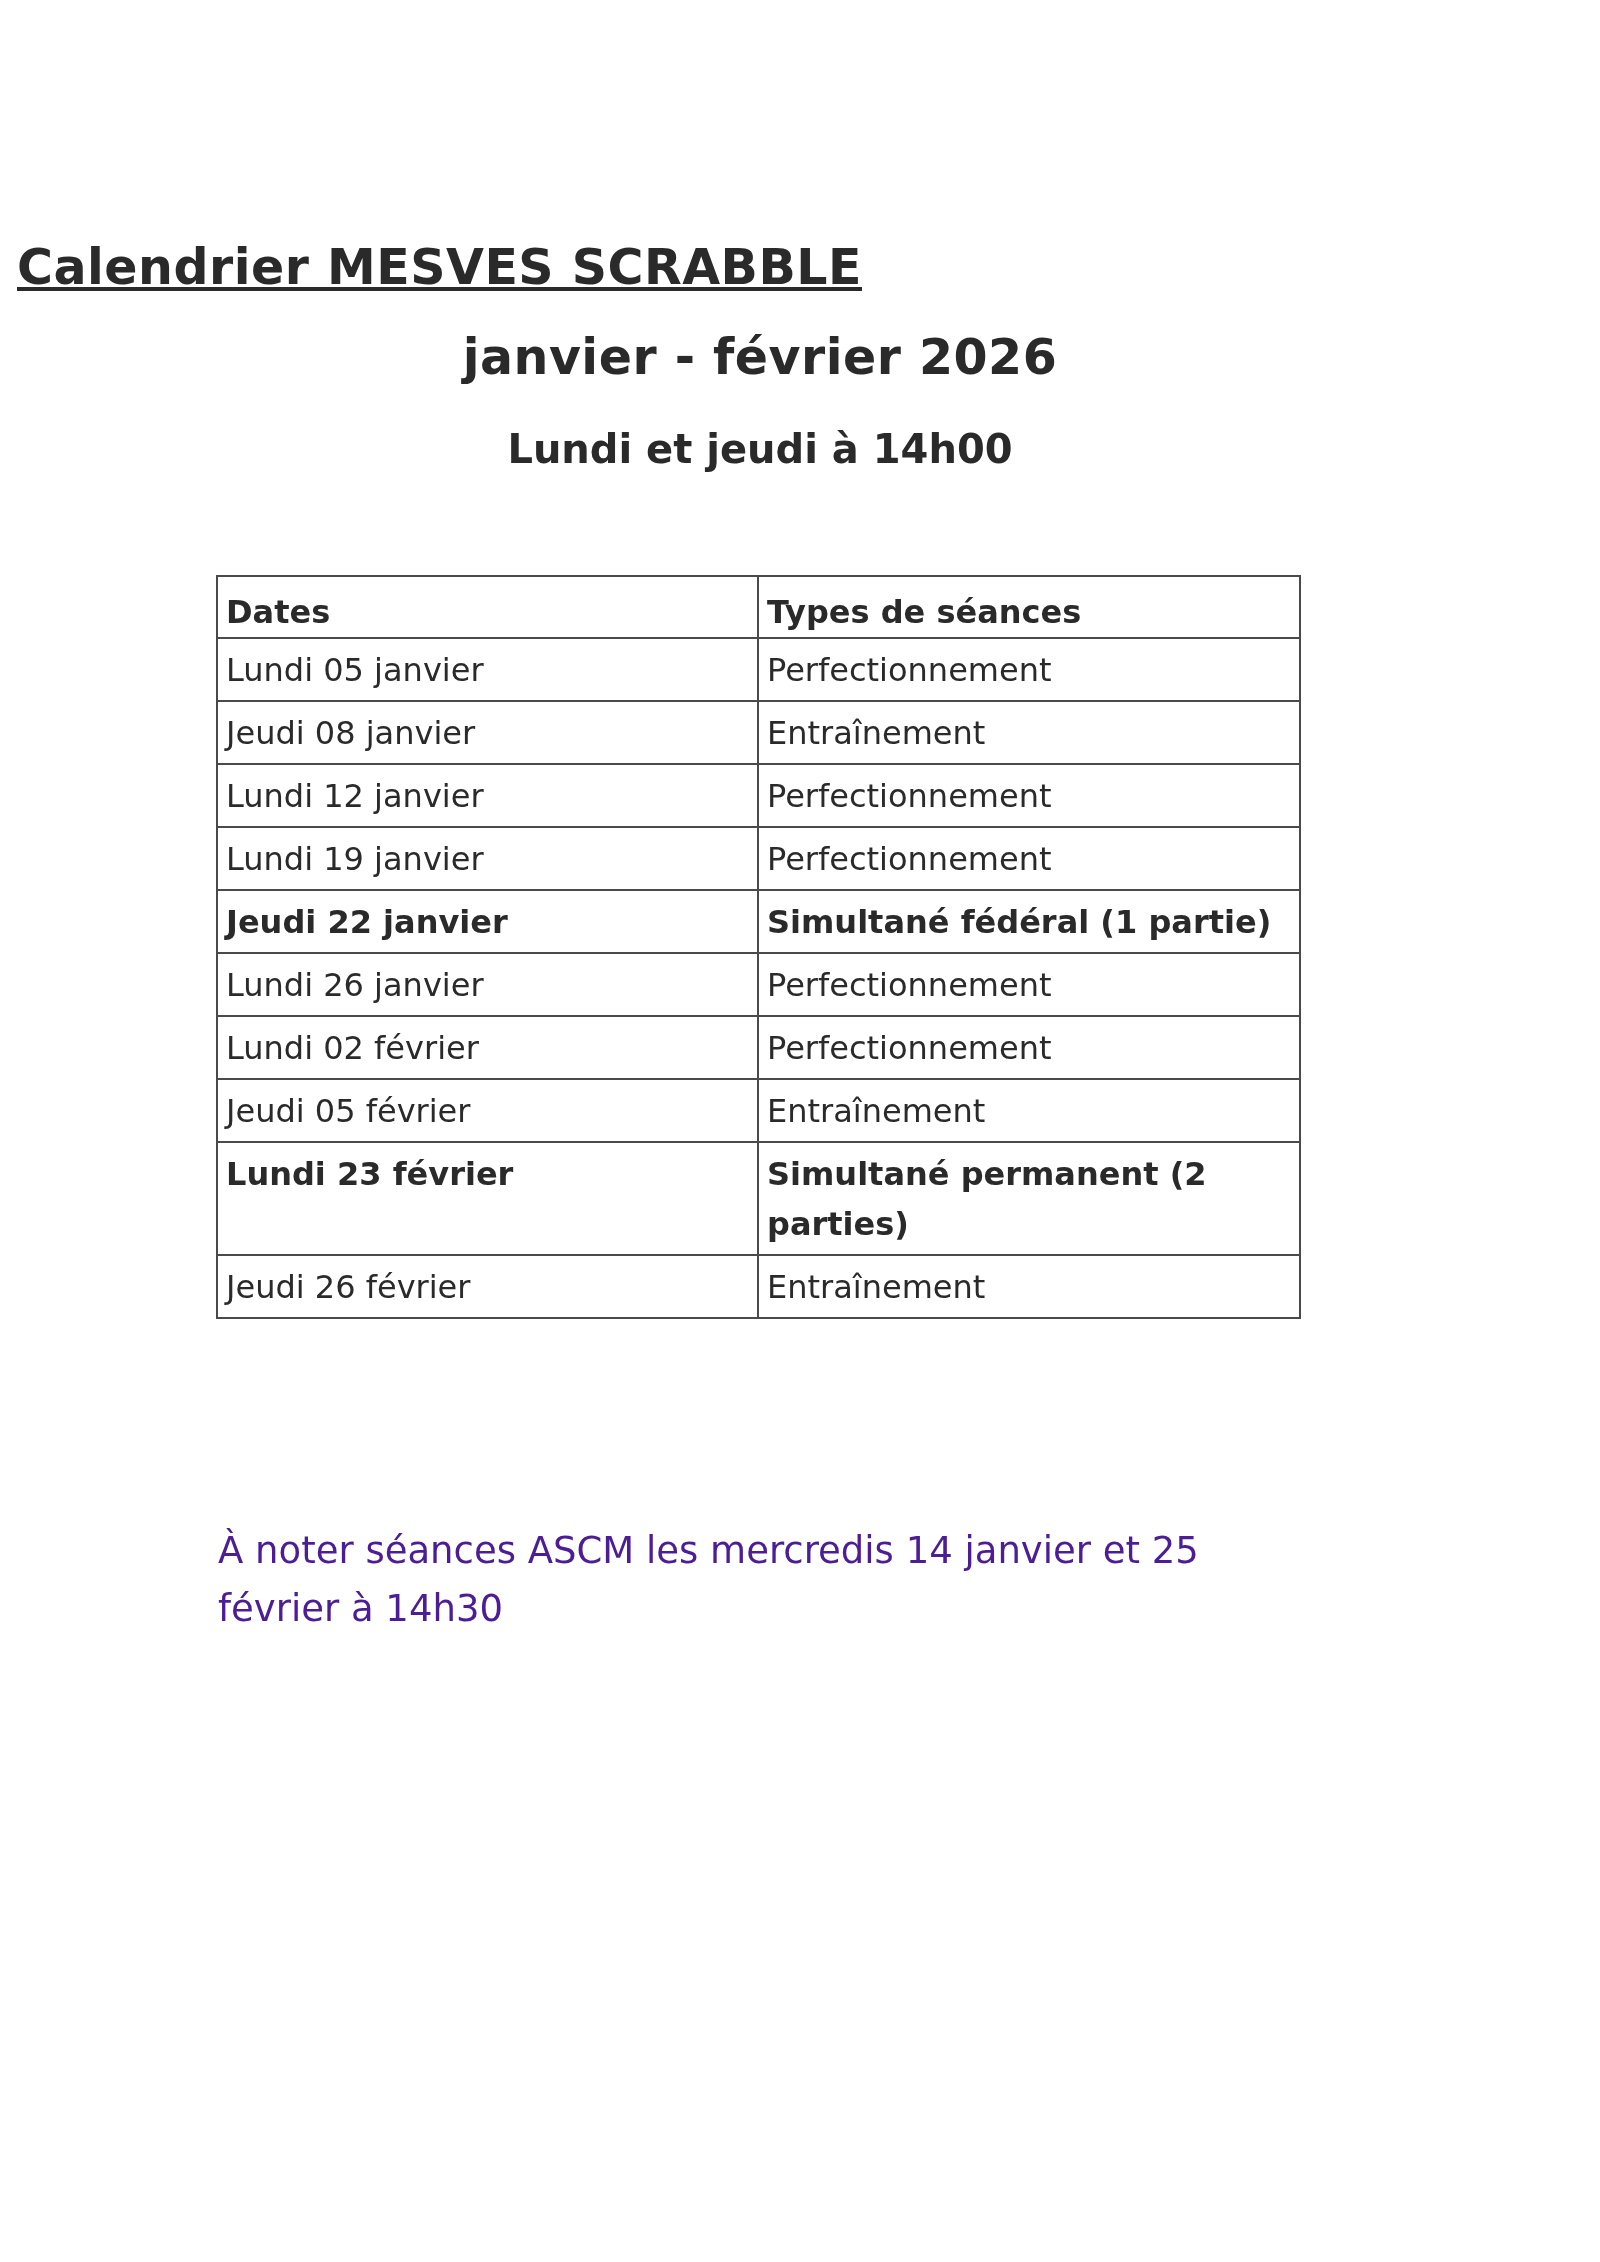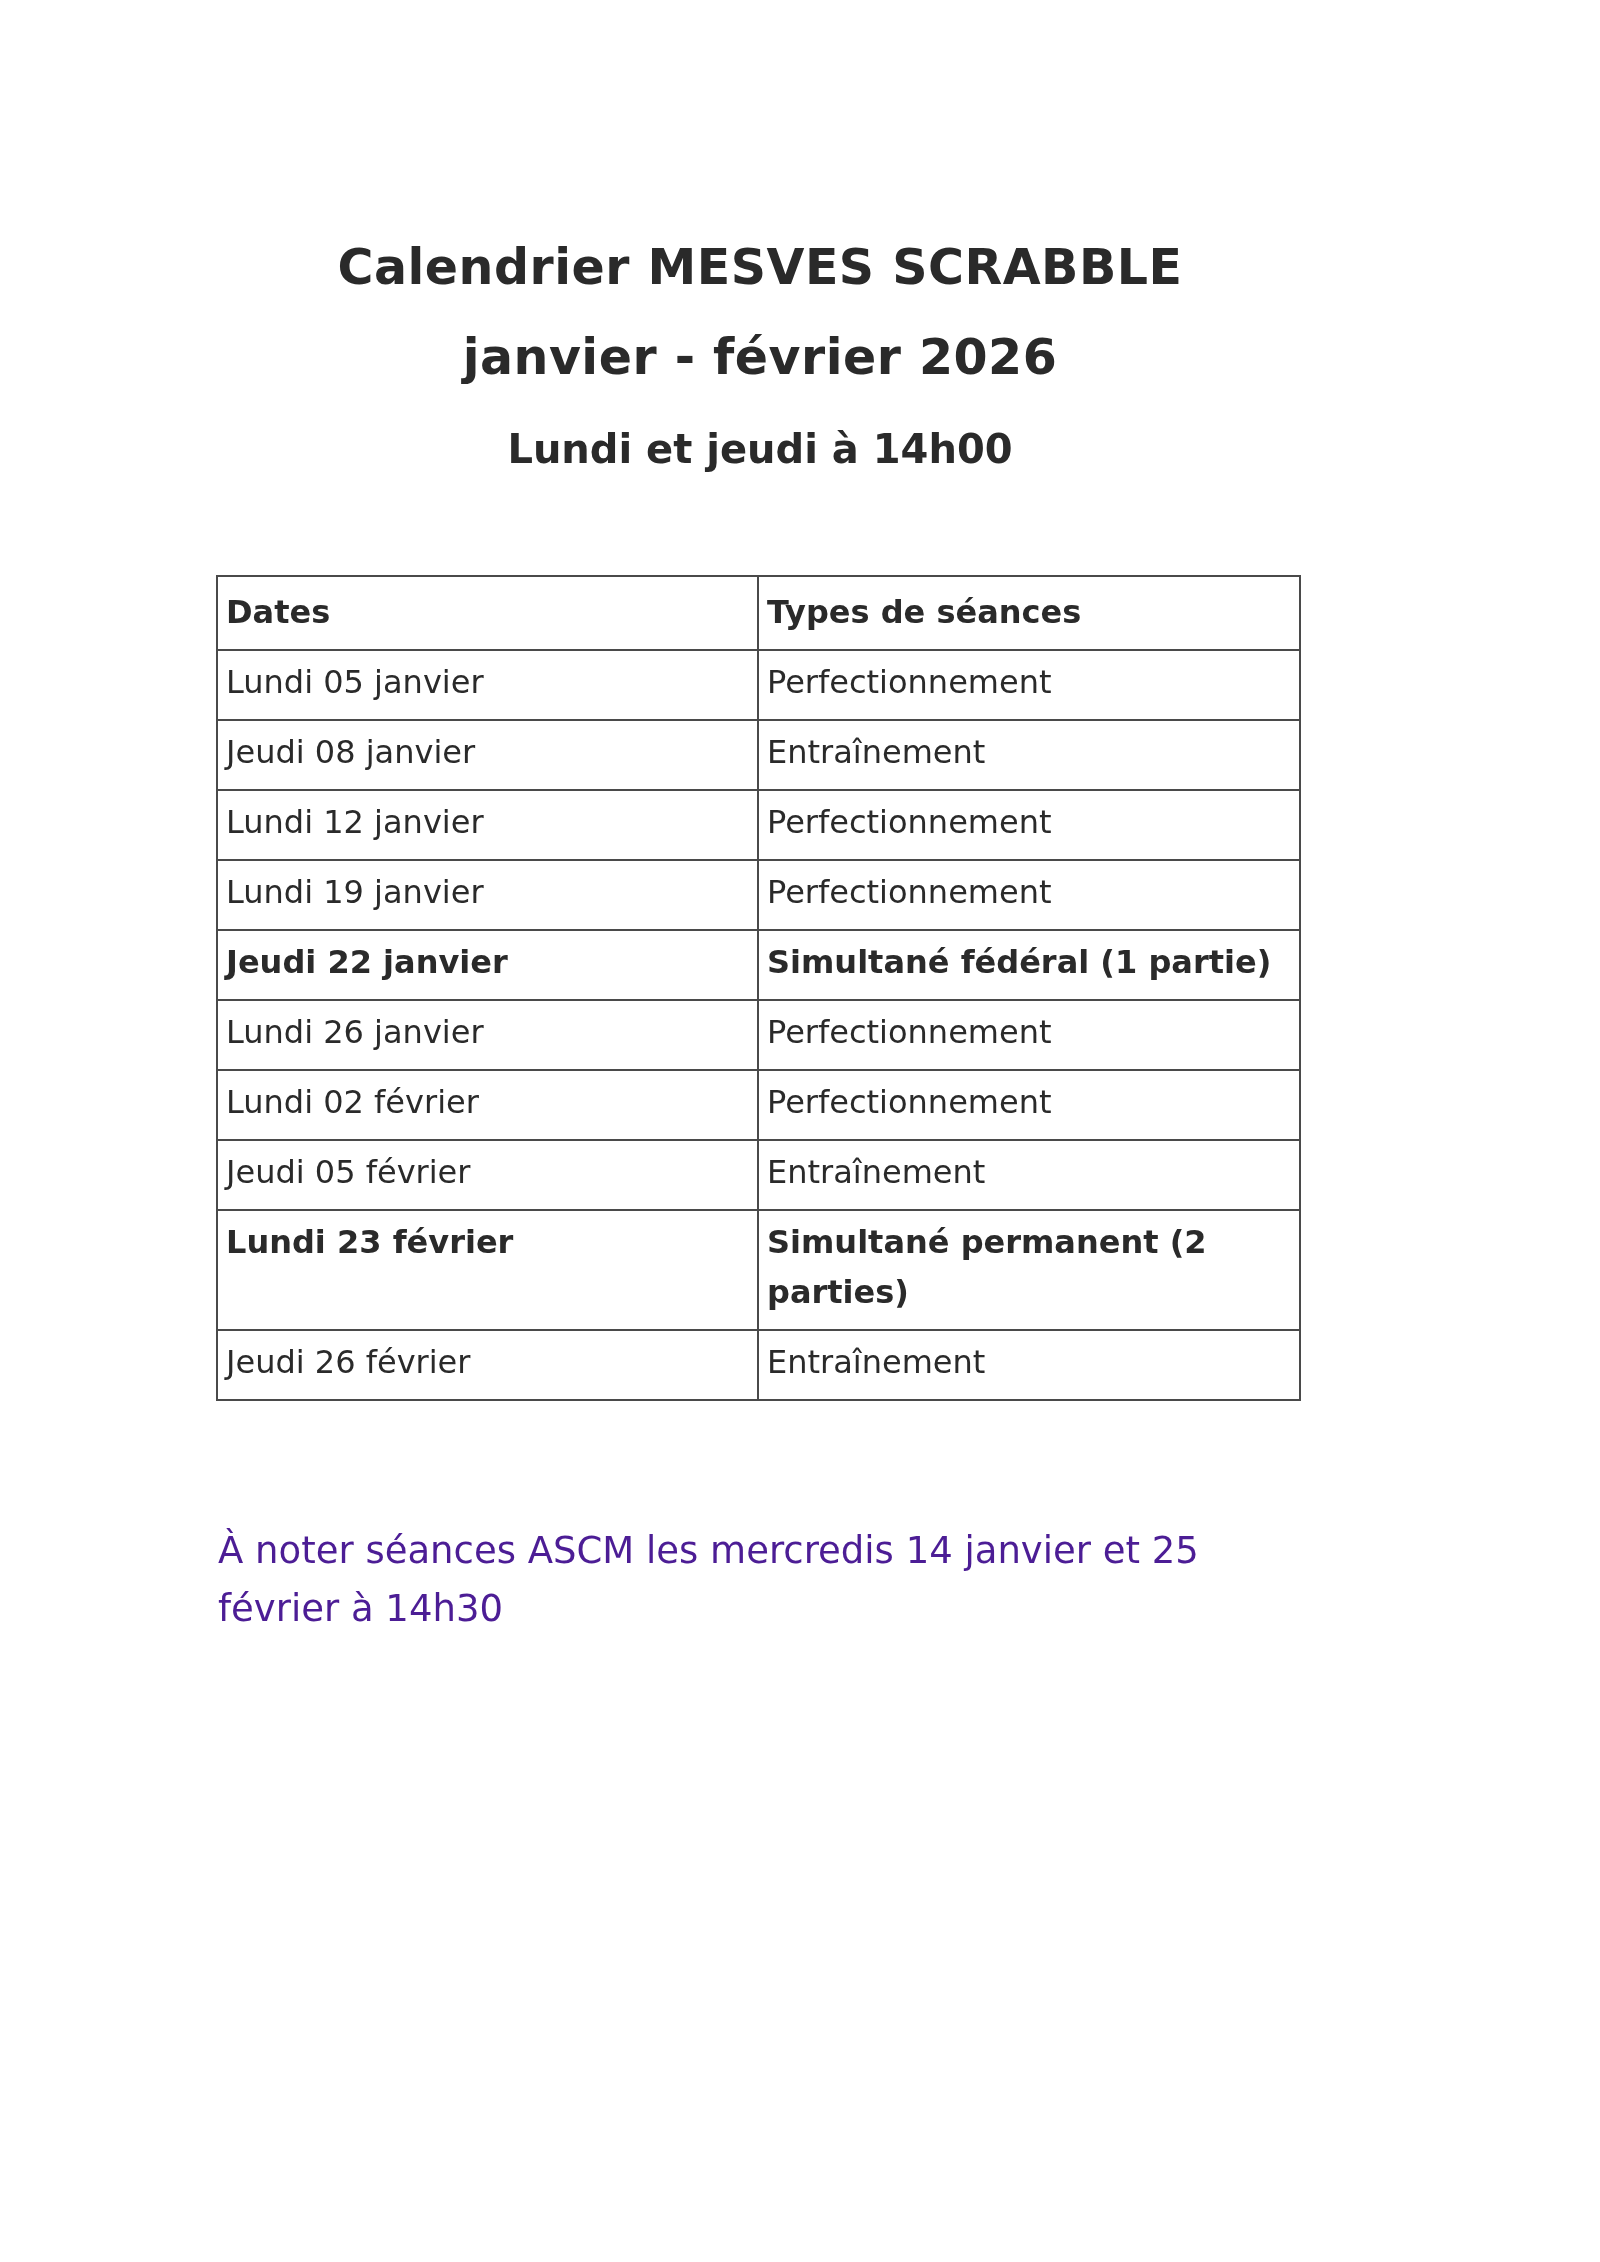--- a/index.html
+++ b/index.html
@@ -11,27 +11,28 @@
       width: 1600px;
       height: 2262px;
       position: relative;
       overflow: hidden;
       font-family: "DejaVu Sans", sans-serif;
       color: #2a2a2a;
     }
     .title-line1 {
       position: absolute;
       top: 238px;
-      left: 0;
+      left: 17px;
       width: 1520px;
-      text-align: center;
+      text-align: left;
       font-size: 49px;
       font-weight: bold;
       letter-spacing: 0.5px;
       line-height: 60px;
+      text-decoration: underline;
     }
     .title-line2 {
       position: absolute;
       top: 328px;
       left: 0;
       width: 1520px;
       text-align: center;
       font-size: 49px;
       font-weight: bold;
       letter-spacing: 0.5px;
@@ -50,21 +51,21 @@
     .schedule-table {
       position: absolute;
       left: 216px;
       top: 575px;
       width: 1083px;
       border-collapse: collapse;
       table-layout: fixed;
     }
     .schedule-table td, .schedule-table th {
       border: 2px solid #4a4a4a;
-      padding: 12px 8px;
+      padding: 0 8px;
       text-align: left;
       vertical-align: top;
       font-size: 32px;
       font-weight: normal;
       line-height: 50px;
       color: #2a2a2a;
     }
     .schedule-table th {
       font-weight: bold;
       height: 62px;

